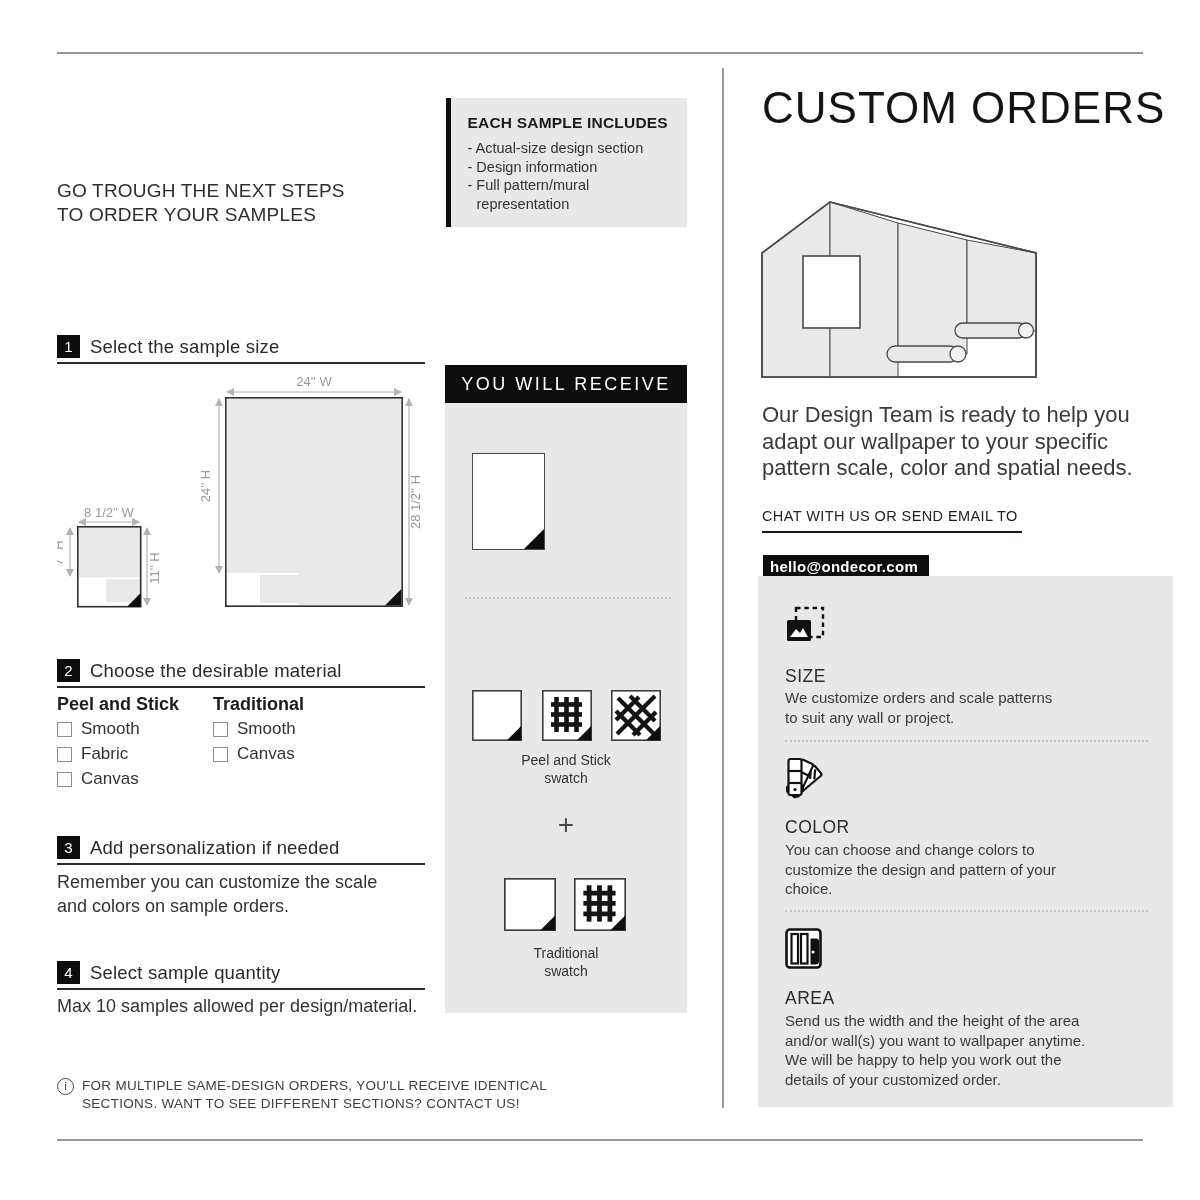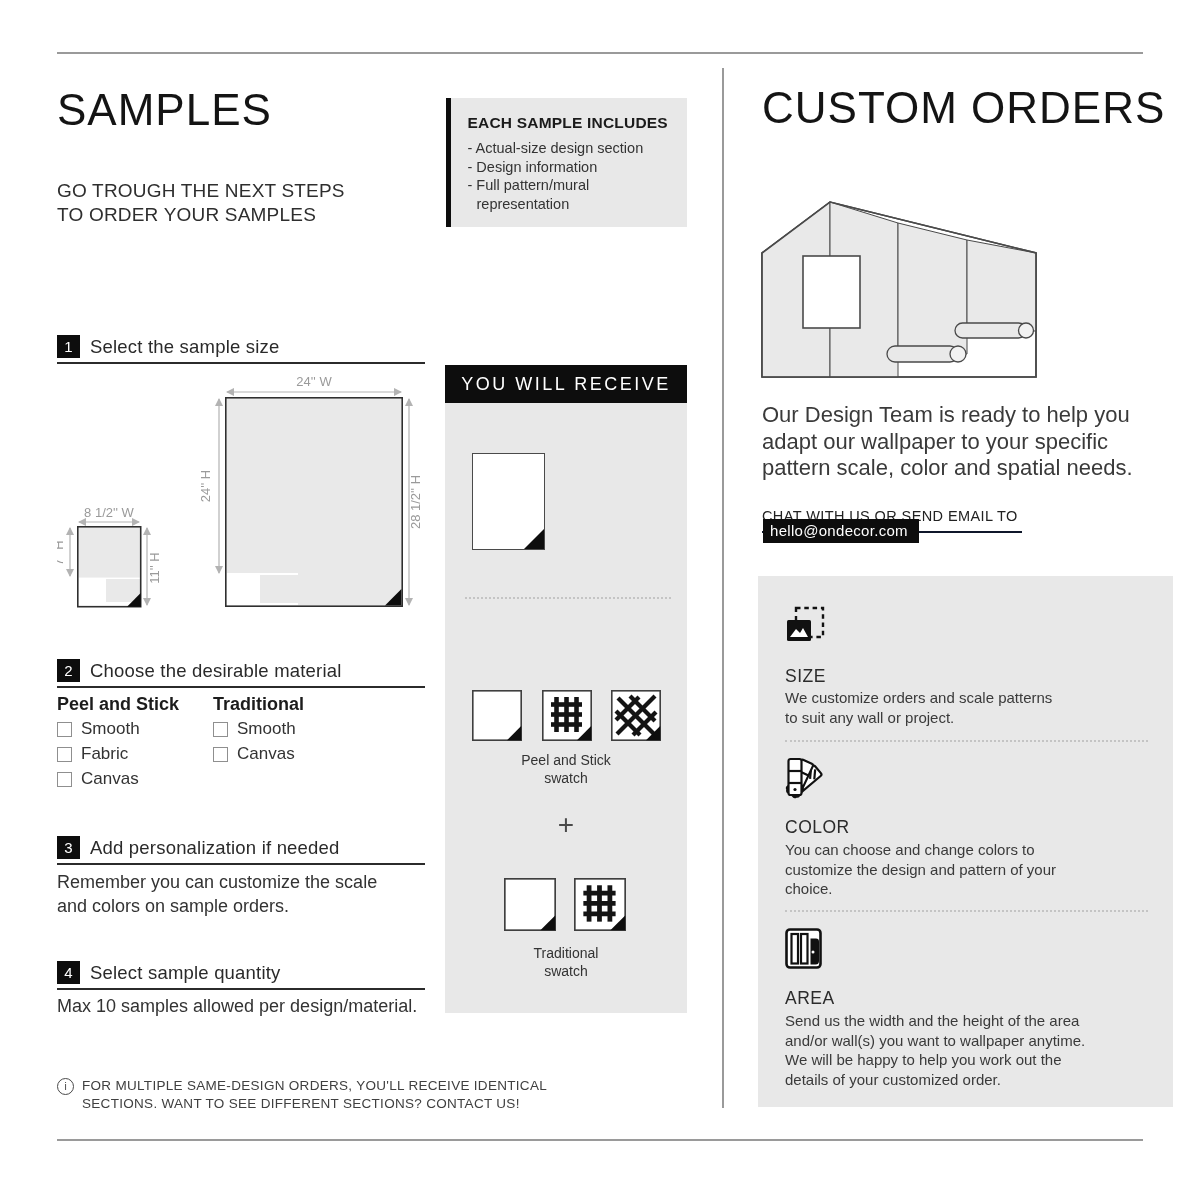--- a/index.html
+++ b/index.html
@@ -67,21 +67,20 @@
 </style>
 </head>
 <body>
 
 <div class="canvas">
 
   <div class="hrule" style="left:57px;top:52px;width:1086px;"></div>
   <div class="hrule" style="left:57px;top:1139px;width:1086px;"></div>
   <div class="vrule" style="left:722px;top:68px;height:1040px;"></div>
 
-  <h1 class="big-title" style="left:57px;top:88px;">SAMPLES</h1>
   <div class="subtitle" style="left:57px;top:179px;">GO TROUGH THE NEXT STEPS
 TO ORDER YOUR SAMPLES</div>
 
   <div class="step" style="top:335px;">
     <span class="step-num">1</span>
     <span class="step-label">Select the sample size</span>
   </div>
 
   <svg class="abs" style="left:57px;top:372px;" width="370" height="268" viewBox="0 0 370 268">
     <defs>
@@ -265,21 +264,21 @@
       <circle cx="266" cy="132.5" r="7.5" fill="#f2f2f2" stroke="#4a4a4a" stroke-width="1.3"></circle>
     </g>
     <path d="M2 55 L70 4 L276 55 L276 179 L2 179 Z" fill="none" stroke="#4a4a4a" stroke-width="1.6"></path>
   </svg>
 
   <div class="intro" style="left:762px;top:402px;">Our Design Team is ready to help you
 adapt our wallpaper to your specific
 pattern scale, color and spatial needs.</div>
 
   <div class="chat-label" style="left:762px;top:508px;">CHAT WITH US OR SEND EMAIL TO</div>
-  <div class="email-chip" style="left:763px;top:519px;">hello@ondecor.com</div>
+  <div class="email-chip" style="left:763px;top:555px;font-weight:bold;">hello@ondecor.com</div>
 
   <div class="features-panel" style="left:758px;top:576px;width:415px;height:531px;">
 
     <svg class="abs" style="left:27px;top:30px;" width="40" height="42" viewBox="0 0 40 42">
       <rect x="11" y="2" width="27" height="29" fill="none" stroke="#111" stroke-width="2.4" stroke-dasharray="4.5 3.8"></rect>
       <rect x="2" y="14" width="24" height="21" rx="1.5" fill="#111"></rect>
       <path d="M5 31 L11 23 L15 27 L18 22 L23 31 Z" fill="#fff"></path>
     </svg>
     <div class="feat-title" style="left:27px;top:90px;">SIZE</div>
     <div class="feat-body" style="left:27px;top:112px;">We customize orders and scale patterns

